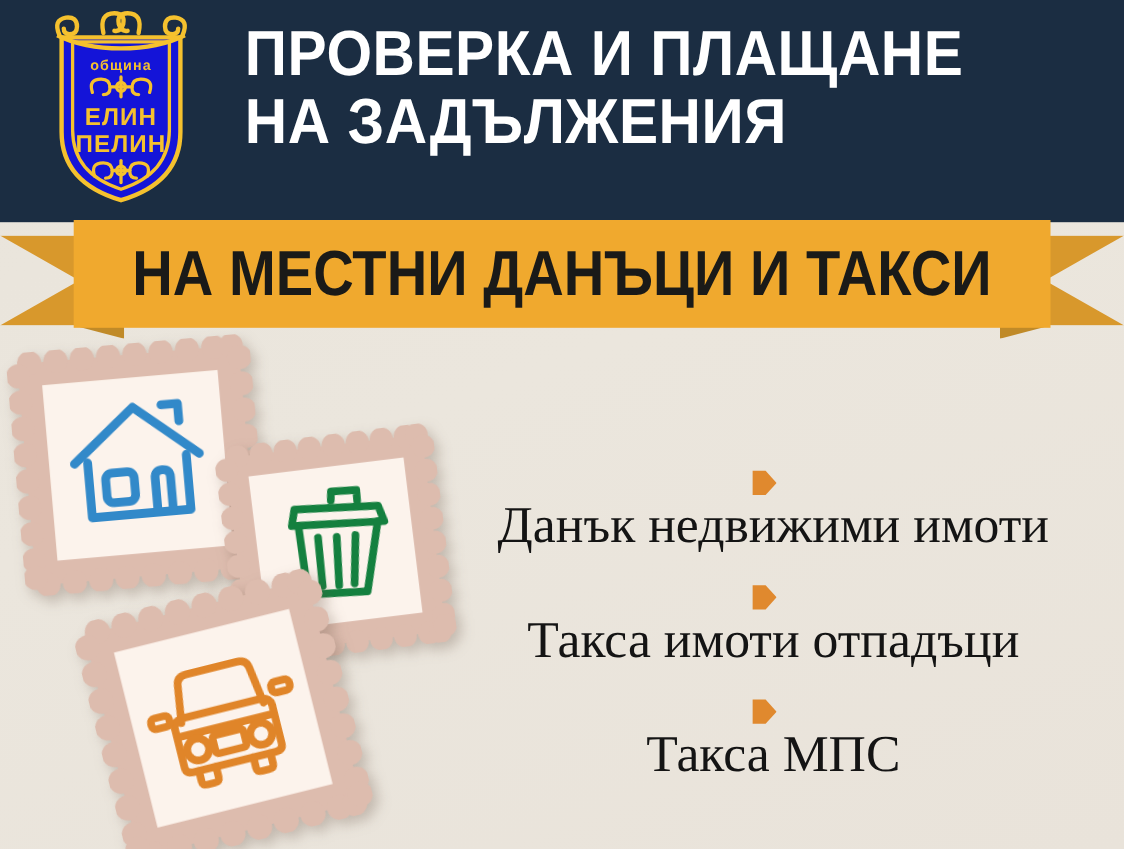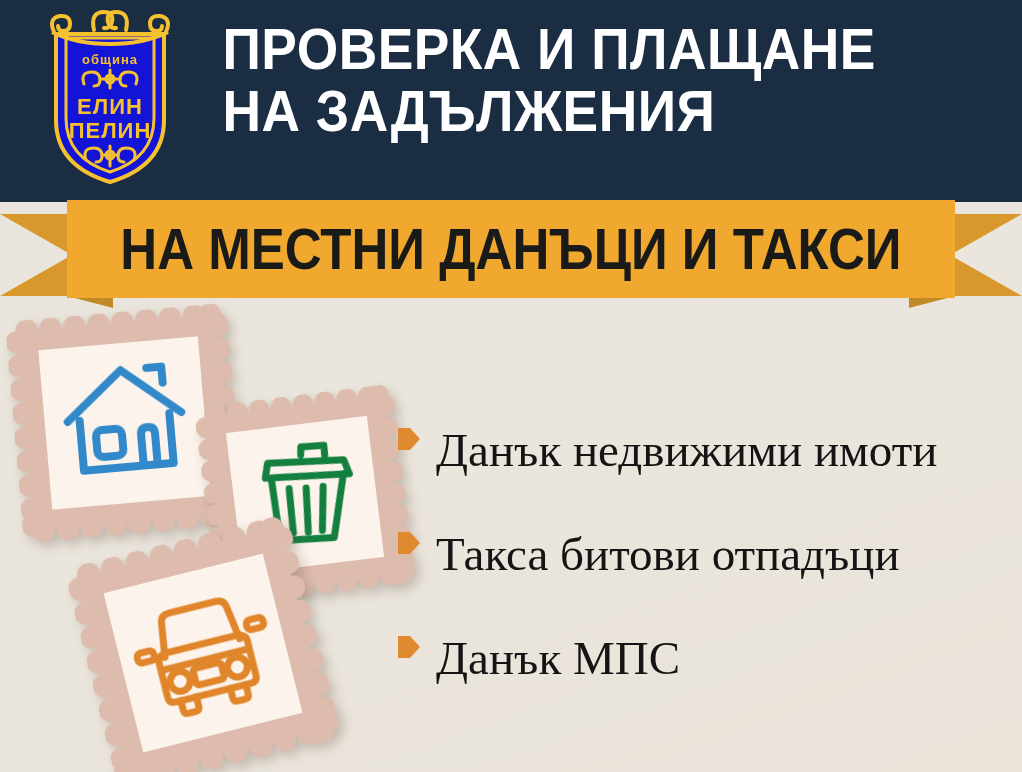--- a/index.html
+++ b/index.html
@@ -133,21 +133,23 @@
 
   
   .list {
     position: absolute;
     left: 398px;
     top: 424px;
     width: 610px;
   }
   .list-item {
     display: flex;
+    align-items: center;
     height: 104px;
+    flex-direction: column;
   }
   .bullet {
     width: 22px;
     height: 26px;
     flex: 0 0 22px;
     margin-right: 16px;
     margin-top: 2px;
   }
   .bullet svg { display: block; width: 100%; height: 100%; }
   .list-label {
@@ -421,27 +423,27 @@
       </span>
       <span class="list-label">Данък недвижими имоти</span>
     </div>
 
     <div class="list-item">
       <span class="bullet">
         <svg viewBox="0 0 22 26" xmlns="http://www.w3.org/2000/svg">
           <path d="M0 2 L12 2 L22 13 L12 24 L0 24 Z" fill="#e0892e"></path>
         </svg>
       </span>
-      <span class="list-label">Такса битови отпадъци</span>
+      <span class="list-label">Такса имоти отпадъци</span>
     </div>
 
     <div class="list-item">
       <span class="bullet">
         <svg viewBox="0 0 22 26" xmlns="http://www.w3.org/2000/svg">
           <path d="M0 2 L12 2 L22 13 L12 24 L0 24 Z" fill="#e0892e"></path>
         </svg>
       </span>
-      <span class="list-label">Данък МПС</span>
+      <span class="list-label">Такса МПС</span>
     </div>
 
   </div>
 
 </div>
 
 </body></html>

